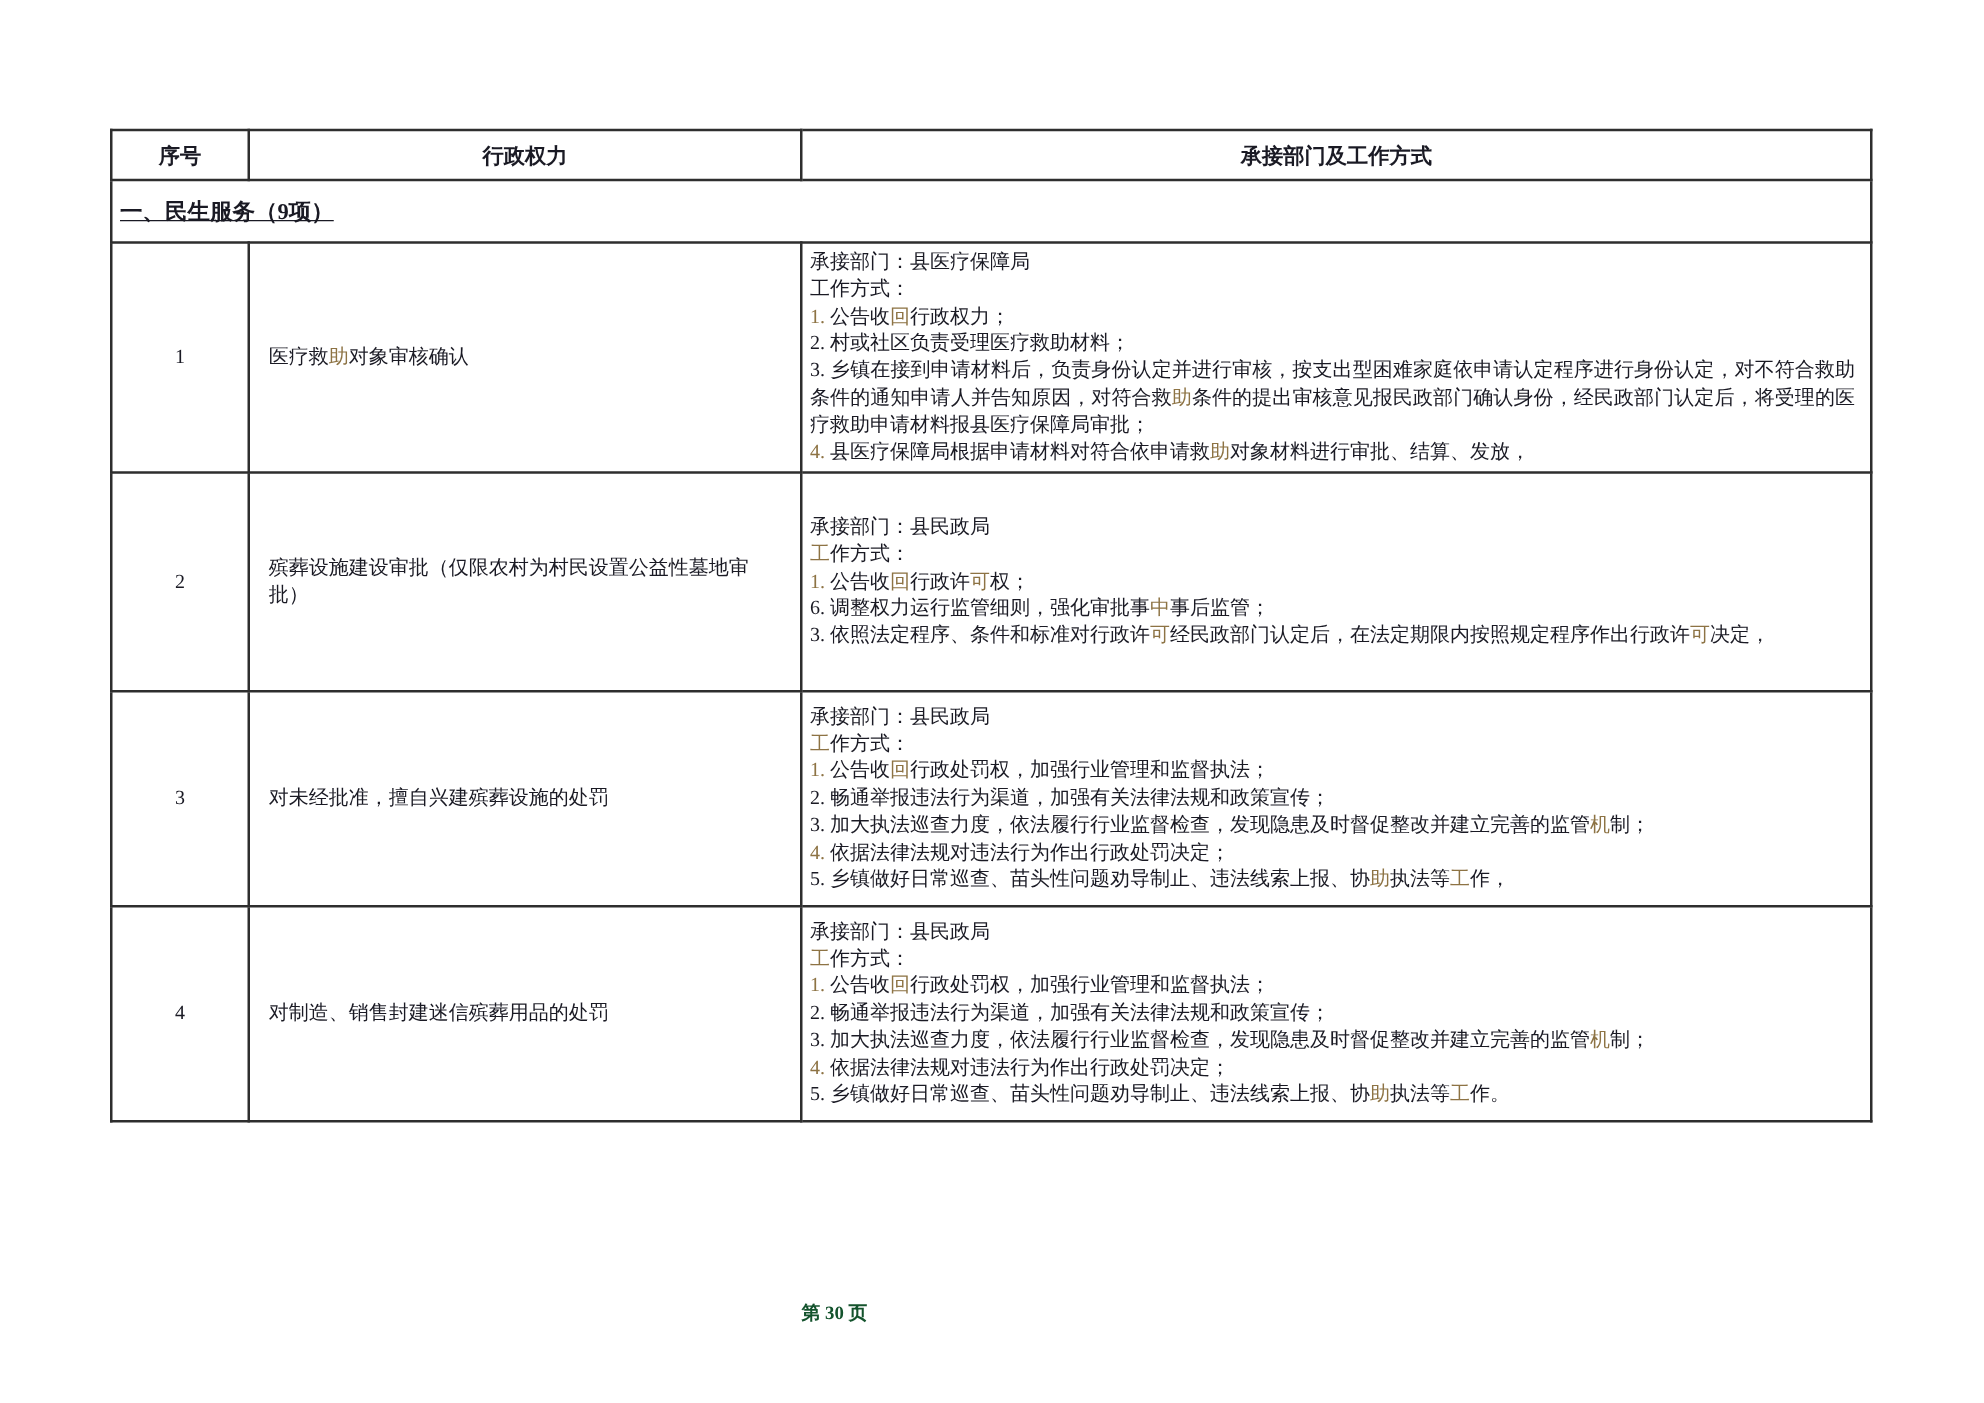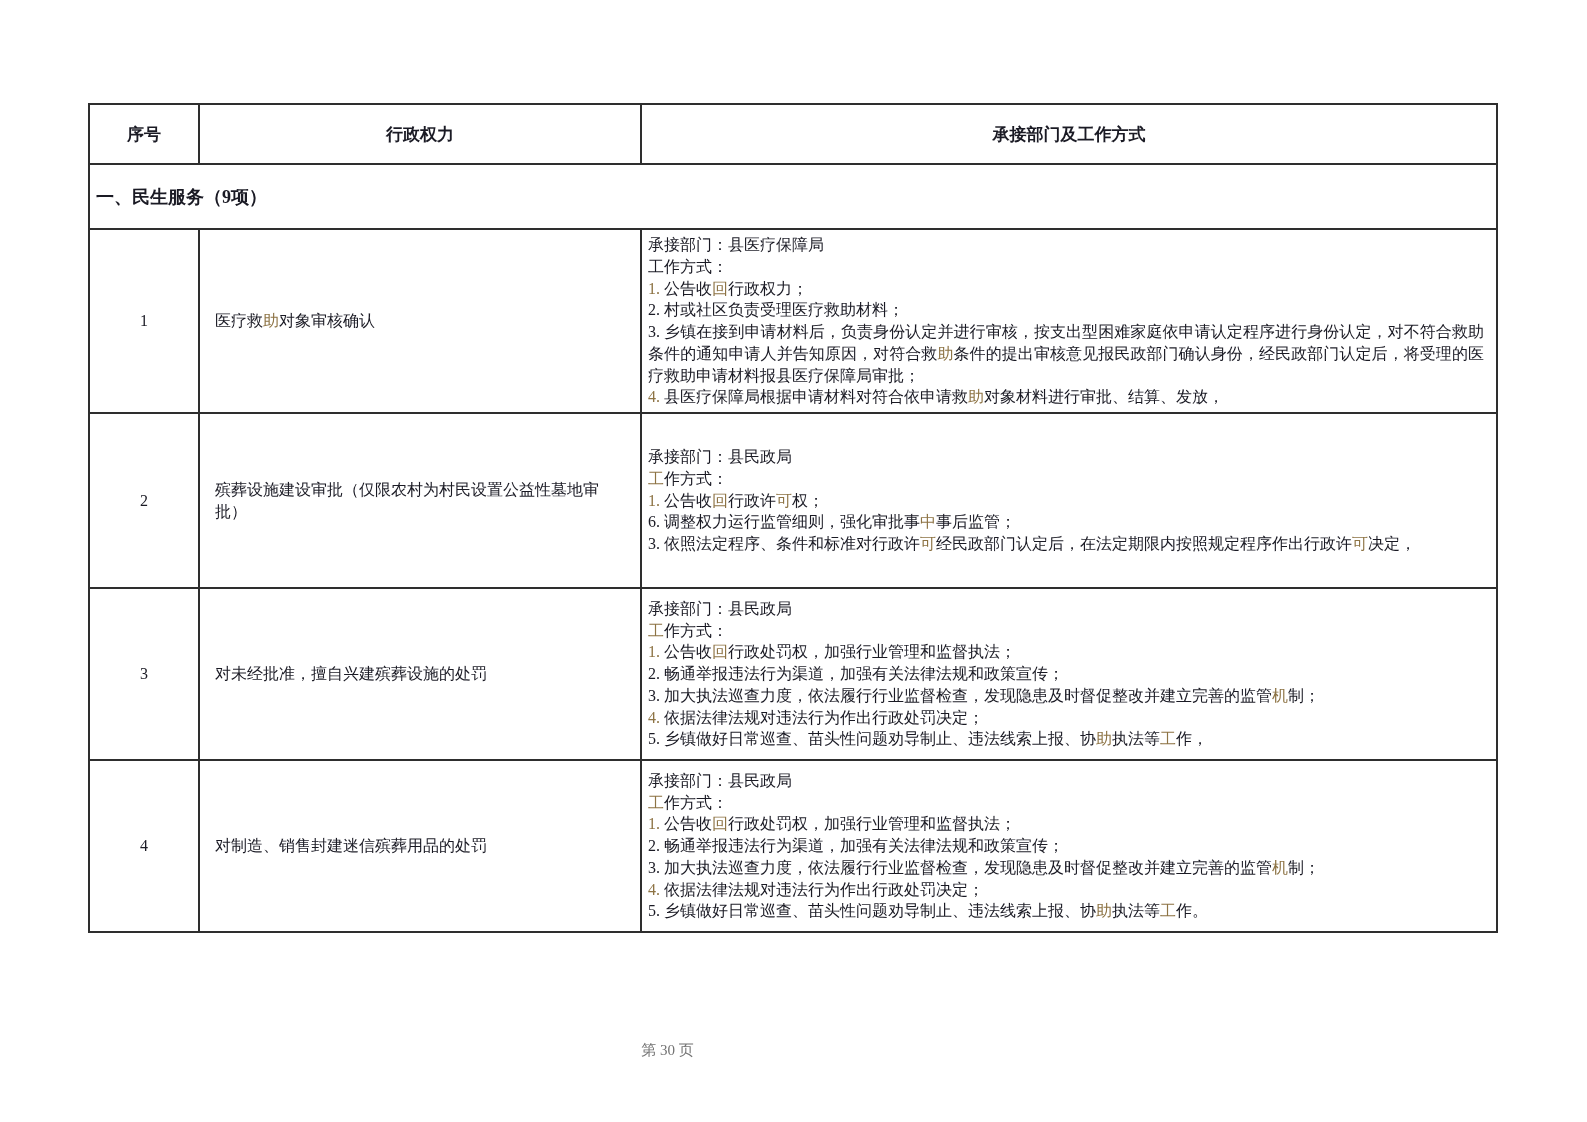--- a/index.html
+++ b/index.html
@@ -20,35 +20,36 @@
   }
   table.main{
     position:absolute;top:103px;left:88px;width:1408px;
     border-collapse:collapse;table-layout:fixed;
   }
   table.main th,table.main td{
     border:2px solid var(--border);
     overflow:hidden;
   }
   th.hcell{font-size:17px;font-weight:bold;text-align:center;padding:0;}
-  tr.header-row{height:60px;border-radius:12px;}
-  tr.section-row{height:65px;}
+  tr.header-row{height:40px;border-radius:12px;}
+  tr.section-row{height:50px;text-decoration:underline;}
   td.section-cell{font-size:18px;font-weight:bold;padding:0 0 0 6px;text-align:left;}
   td.c-no{text-align:center;vertical-align:middle;font-size:16px;}
   td.c-name{font-size:16px;padding:2px 15px;vertical-align:middle;text-align:left;line-height:1.35;}
   td.c-work{
     font-size:16px;padding:4px 12px 4px 6px;vertical-align:middle;
     line-height:1.36;text-align:justify;border-radius:21px;
   }
   .work-line{min-height:21px;}
   .hl{color:var(--hl);}
   .footer{
     position:absolute;top:1041px;left:0;width:1335px;
-    text-align:center;font-size:15px;color:#737373;
+    text-align:center;font-size:15px;color:#14532d;
     font-family:"Liberation Serif","DejaVu Serif",serif;
+    font-weight:bold;
   }
 </style>
 </head>
 <body>
 
 <div class="page">
 
 
   <table class="main">
     <colgroup>

